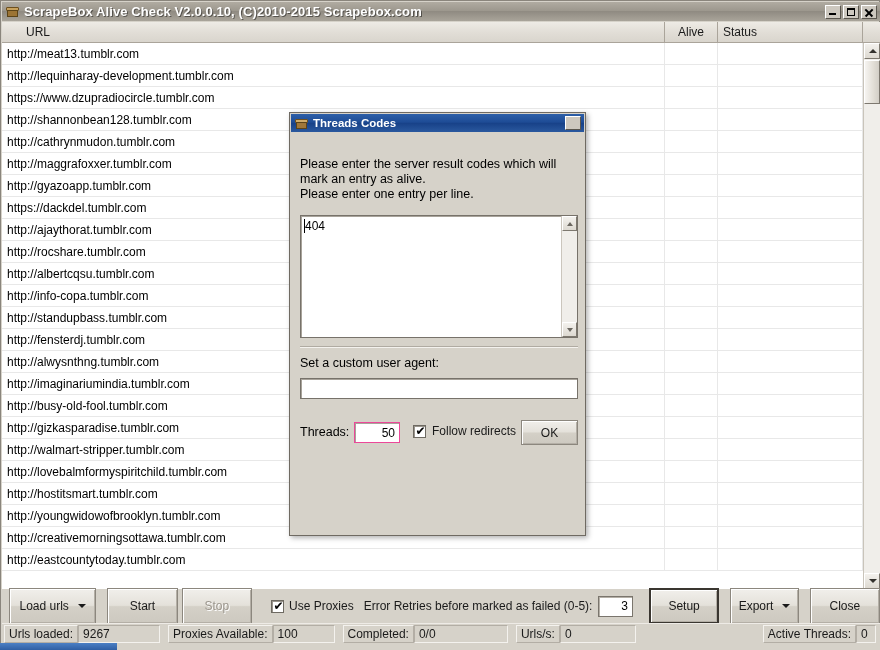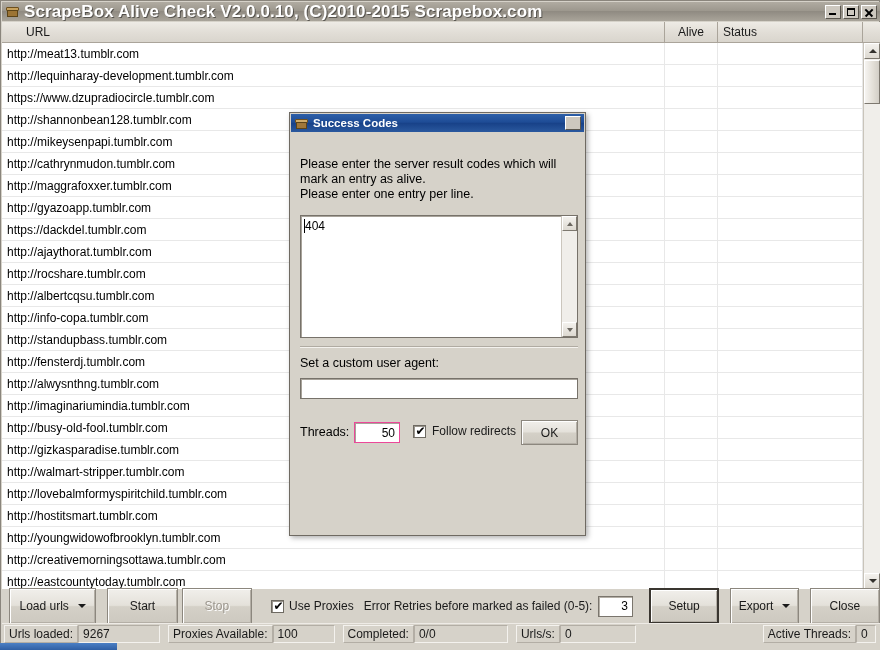--- a/index.html
+++ b/index.html
@@ -56,21 +56,21 @@
   }
   .titlebar-icon .box-body {
     position: absolute; left: 2px; top: 5px;
     width: 11px; height: 7px;
     background: #9c7434;
     border: 1px solid #5c4418;
     box-sizing: border-box;
   }
   .titlebar-text {
     color: #ffffff;
-    font-size: 17px;
+    font-size: 13px;
     font-weight: bold;
     text-shadow: 1px 1px 0 rgba(0,0,0,0.45);
     white-space: nowrap;
     letter-spacing: 0.1px;
   }
   .titlebar-buttons {
     margin-left: auto;
     display: flex;
     gap: 2px;
     padding-right: 3px;
@@ -595,25 +595,20 @@
             <div class="cell-alive"></div>
             <div class="cell-status"></div>
           </div>
           <div class="row">
             <div class="cell-url">https://www.dzupradiocircle.tumblr.com</div>
             <div class="cell-alive"></div>
             <div class="cell-status"></div>
           </div>
           <div class="row">
             <div class="cell-url">http://shannonbean128.tumblr.com</div>
-            <div class="cell-alive"></div>
-            <div class="cell-status"></div>
-          </div>
-          <div class="row">
-            <div class="cell-url">http://mikeysenpapi.tumblr.com</div>
             <div class="cell-alive"></div>
             <div class="cell-status"></div>
           </div>
           <div class="row">
             <div class="cell-url">http://cathrynmudon.tumblr.com</div>
             <div class="cell-alive"></div>
             <div class="cell-status"></div>
           </div>
           <div class="row">
             <div class="cell-url">http://maggrafoxxer.tumblr.com</div>
@@ -776,21 +771,21 @@
     <div class="taskbar"></div>
     <div class="taskbar2"></div>
   </div>
 
   <div class="dialog">
     <div class="dlg-titlebar">
       <div class="dlg-icon">
         <div class="box-top"></div>
         <div class="box-body"></div>
       </div>
-      <div class="dlg-title-text">Success Codes</div>
+      <div class="dlg-title-text">Threads Codes</div>
       <div class="dlg-close">
         <span class="cl1"></span><span class="cl2"></span>
       </div>
     </div>
 
     <div class="dlg-body">
       <div class="dlg-instructions">
         <div>Please enter the server result codes which will</div>
         <div>mark an entry as alive.</div>
         <div>Please enter one entry per line.</div>

